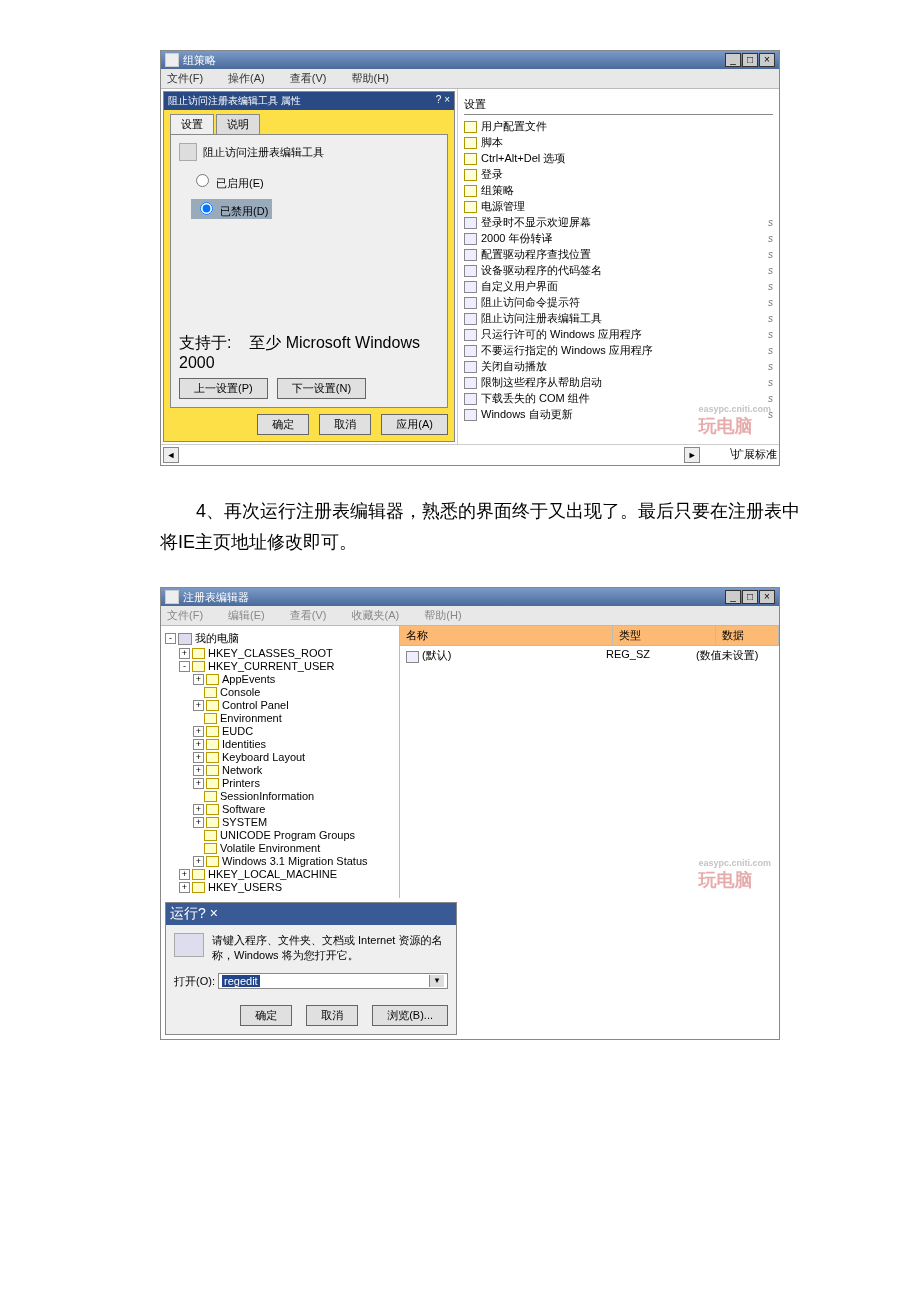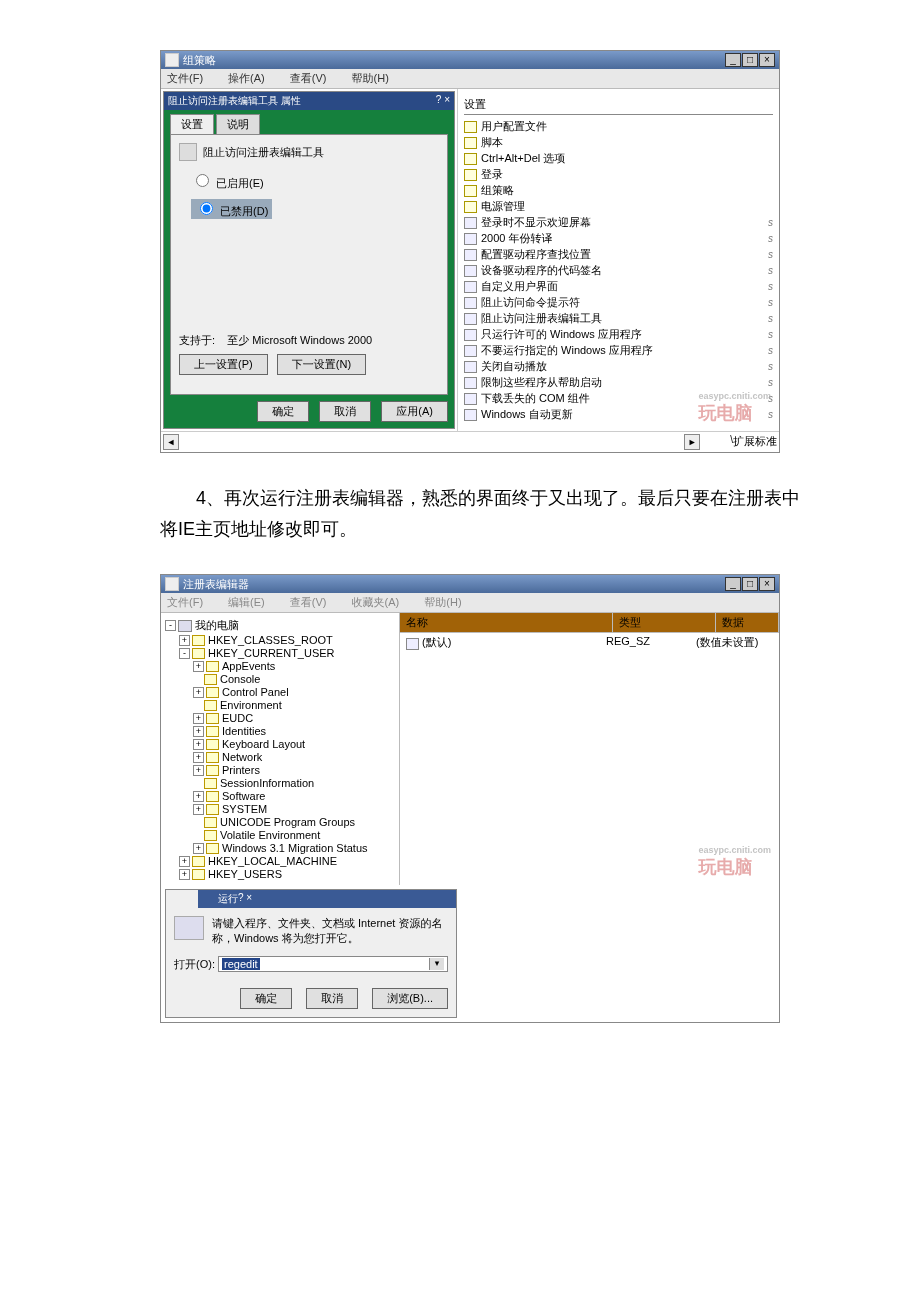--- a/index.html
+++ b/index.html
@@ -61,21 +61,21 @@
 
   
   .shot1-body {
     display: flex;
     background: #fff;
   }
   .dlg {
     width: 290px;
     border: 1px solid #888;
     margin: 2px;
-    background: #15803d;
+    background: #fde047;
     display: flex;
     flex-direction: column;
   }
   .dlg-title {
     background: #2a4a85;
     color: #fff;
     font-size: 10px;
     padding: 2px 4px;
     display: flex;
   }
@@ -123,21 +123,21 @@
   }
   .dlg-bottom button, .nav-btn {
     padding: 2px 14px;
     font-size: 11px;
     border: 1px solid #666;
     background: #e0e0e0;
     cursor: pointer;
   }
   .support {
     margin-top: 110px;
-    font-size: 11px;
+    font-size: 16px;
   }
   .nav-row {
     margin-top: 6px;
   }
 
   .rightpane {
     flex: 1;
     background: #fff;
     padding: 8px 6px;
     font-size: 11px;
@@ -256,44 +256,43 @@
     border: 1px solid #888;
     background: #dde;
     margin-right: 3px;
   }
   .listpane {
     flex: 1;
     font-size: 11px;
   }
   .listhdr {
     display: flex;
-    background: #a16207;
+    background: #fdba74;
     border-bottom: 1px solid #bbb;
   }
   .listhdr span {
     padding: 2px 6px;
     border-right: 1px solid #bbb;
   }
   .listrow {
     display: flex;
     padding: 2px 6px;
   }
   .shot2-run {
     border: 1px solid #888;
     margin: 4px;
     background: #efefef;
     font-size: 11px;
   }
   .run-title {
     background: #3a5a95;
     color: #fff;
-    padding: 2px 20px;
-    display: flex;
-    font-size: 10px;
-    margin-left: 32px;
+    padding: 2px 4px;
+    display: flex;
+    font-size: 14px;
   }
   .run-body {
     padding: 8px;
   }
   .run-msg { display: flex; align-items: flex-start; }
   .run-icon {
     width: 28px; height: 22px;
     border: 1px solid #aaa;
     background: #dde;
     margin-right: 8px;

